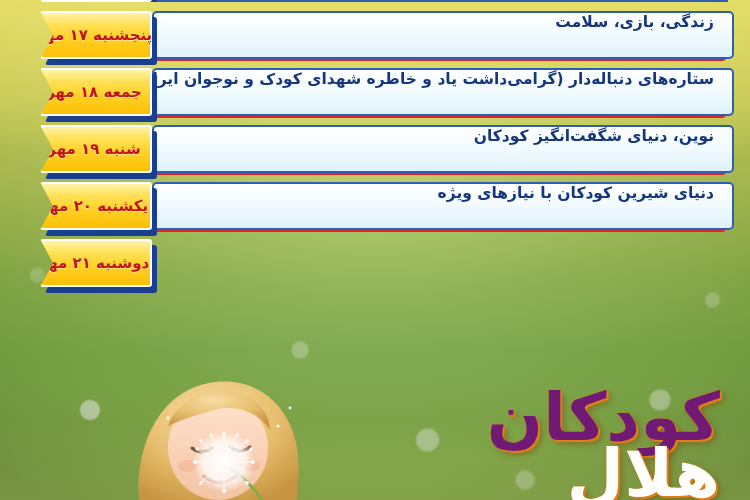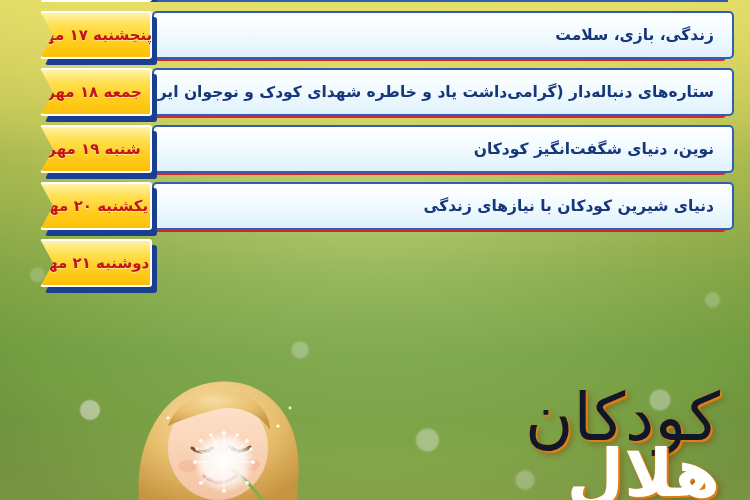--- a/index.html
+++ b/index.html
@@ -126,21 +126,20 @@
     background: #d9262c;
     border-radius: 4px;
   }
   .bar {
     position: absolute;
     inset: 0;
     background: linear-gradient(180deg, #ffffff 0%, #f2fbff 45%, #dff1fb 100%);
     border: 2px solid #2e5fb5;
     border-radius: 5px;
     display: flex;
-    align-items: center;
     justify-content: flex-start;
     padding: 0 18px 0 14px;
     box-sizing: border-box;
     overflow: hidden;
   }
   .bar-text {
     color: #17377d;
     font-size: 15.5px;
     font-weight: bold;
     white-space: nowrap;
@@ -166,22 +165,22 @@
     position: absolute;
     right: 30px;
     bottom: -6px;
     text-align: right;
     z-index: 5;
     line-height: 0.95;
   }
   .bigtitle .l1 {
     display: block;
     font-size: 66px;
-    font-weight: normal;
-    color: #0f172a;
+    font-weight: bold;
+    color: #701a75;
     text-shadow:
       0 0 2px #e0821a,
       2px 2px 0 #e07d14,
       4px 4px 6px rgba(120,60,0,0.45);
     letter-spacing: -1px;
   }
   .bigtitle .l2 {
     display: block;
     font-size: 66px;
     font-weight: bold;
@@ -268,21 +267,21 @@
     <div class="row">
       <div class="date-wrap">
         <div class="date-shadow"></div>
         <div class="date">
           <span class="date-text">یکشنبه ۲۰ مهر</span>
         </div>
       </div>
       <div class="bar-wrap">
         <div class="bar-shadow"></div>
         <div class="bar">
-          <span class="bar-text">دنیای شیرین کودکان با نیازهای زندگی</span>
+          <span class="bar-text">دنیای شیرین کودکان با نیازهای ویژه</span>
         </div>
       </div>
     </div>
 
     <div class="row">
       <div class="date-wrap">
         <div class="date-shadow"></div>
         <div class="date">
           <span class="date-text">دوشنبه ۲۱ مهر</span>
         </div>

